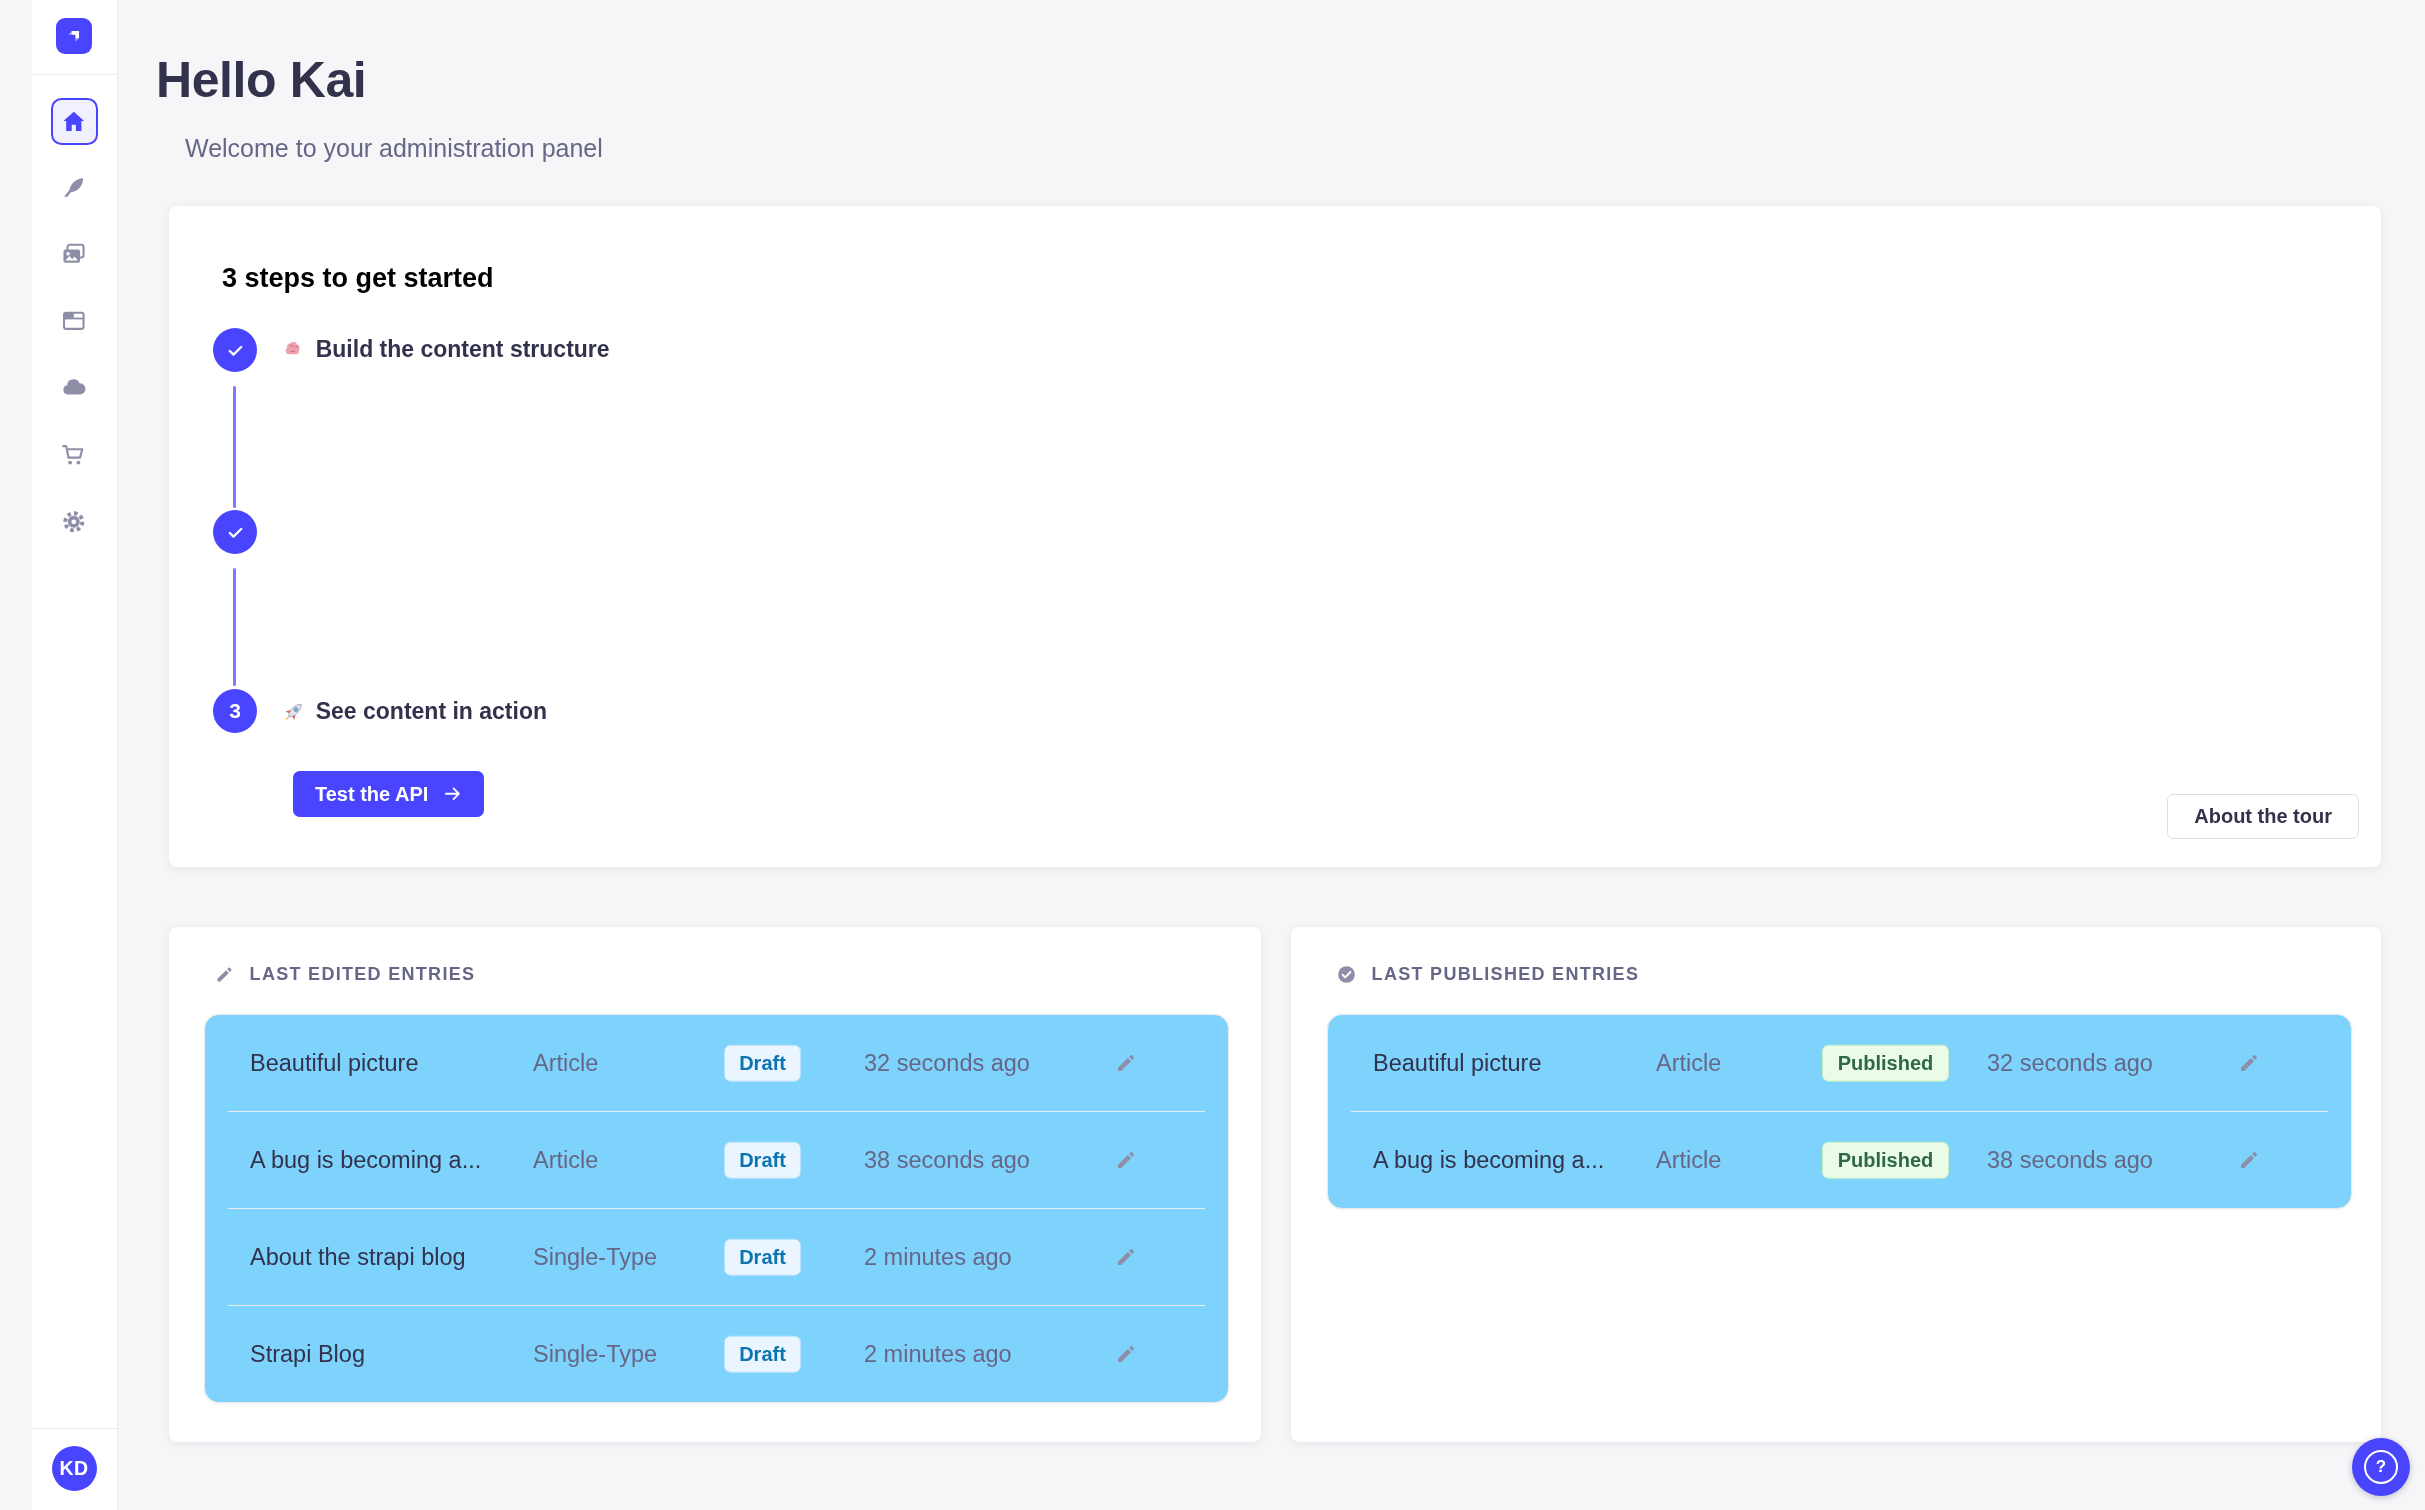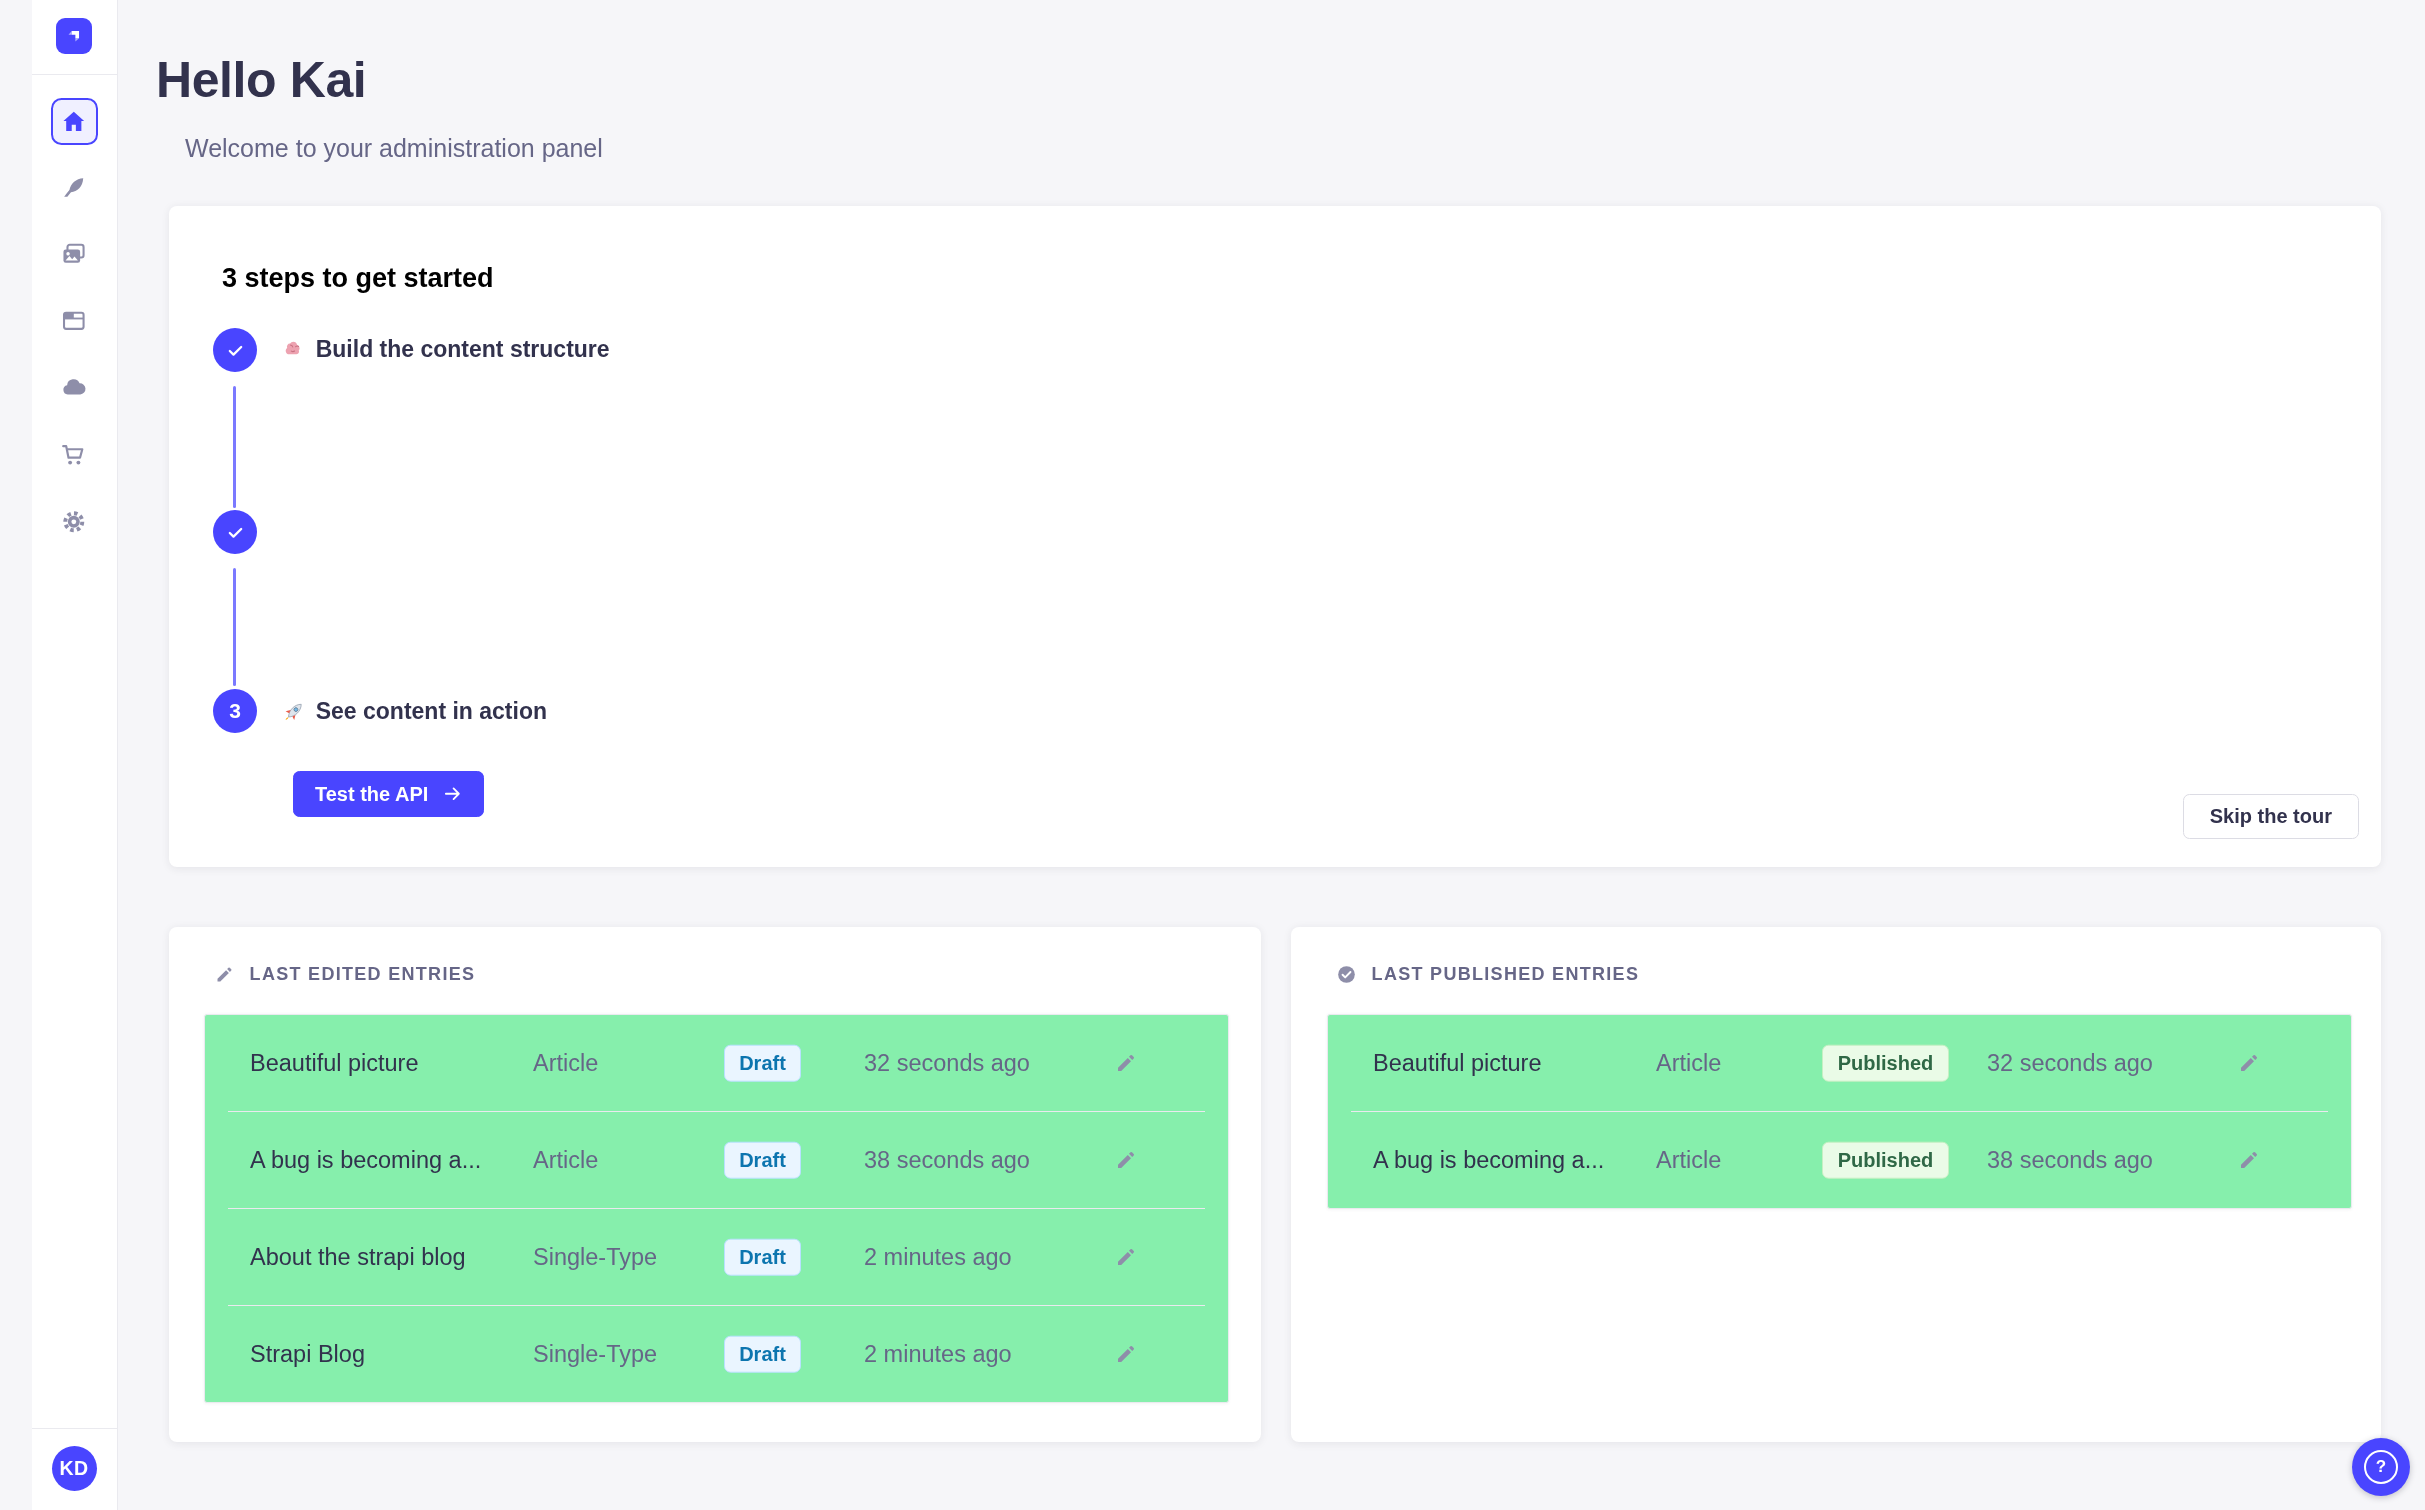--- a/index.html
+++ b/index.html
@@ -31,21 +31,21 @@
   .connector.c2{top:362px;height:118px;}
   .step-label{position:absolute;left:113px;display:flex;align-items:center;gap:9.7px;font-size:23px;font-weight:600;color:#32324d;transform:translateY(-50%);}
   .step-label.s1{top:143px;} .step-label.s2{top:326px;} .step-label.s3{top:505px;}
   .cta-btn{position:absolute;left:124px;top:541px;height:46px;padding:0 21px;background:#4945ff;border:0.8px solid #4945ff;border-radius:6.5px;color:#fff;font-family:"Liberation Sans",sans-serif;font-size:20px;font-weight:600;display:flex;align-items:center;gap:14.6px;cursor:pointer;margin-top:24px;}
   .skip-btn{position:absolute;right:22px;bottom:28px;height:45px;padding:0 26px;background:#fff;border:0.8px solid #dcdce4;border-radius:6.5px;color:#32324d;font-family:"Liberation Sans",sans-serif;font-size:20px;font-weight:600;cursor:pointer;}
   
   .entries-card{position:absolute;top:927px;height:515px;background:#fff;border-radius:8px;box-shadow:0 1.6px 8px rgba(33,33,52,.08);}
   .entries-card.left{left:169px;width:1092px;}
   .entries-card.right{left:1291px;width:1090px;}
   .panel-header{position:absolute;left:45px;top:37px;display:flex;align-items:center;gap:14.6px;color:#666687;font-size:18px;font-weight:600;letter-spacing:1.3px;}
-  .entries-table{position:absolute;left:35px;top:87px;width:1023px;background:#86efac;border:0.8px solid #eaeaef;border-radius:3px;box-shadow:0 0.8px 3.2px rgba(33,33,52,.05);}
+  .entries-table{position:absolute;left:35px;top:87px;width:1023px;background:#7dd3fc;border:0.8px solid #eaeaef;border-radius:15px;box-shadow:0 0.8px 3.2px rgba(33,33,52,.05);}
   .row{position:relative;height:96px;}
   .row + .row{border-top:0.8px solid transparent;}
   .row + .row::before{content:"";position:absolute;top:-0.8px;left:23px;right:23px;height:0.8px;background:#eaeaef;}
   .cell{position:absolute;top:50%;transform:translateY(-50%);white-space:nowrap;}
   .c-title{left:45px;font-size:23.5px;font-weight:500;color:#32324d;}
   .c-kind{left:328px;font-size:23.5px;color:#666687;}
   .c-badge{left:458px;width:199px;display:flex;justify-content:center;}
   .c-time{left:659px;font-size:23.5px;color:#666687;}
   .c-action{left:900px;width:42px;height:42px;display:flex;align-items:center;justify-content:center;background:transparent;border:none;border-radius:6.5px;cursor:pointer;padding:0;}
   .badge{display:inline-block;padding:7.3px 14.6px;border-radius:6.5px;font-size:20px;font-weight:700;line-height:1;}
@@ -163,21 +163,21 @@
     <span>See content in action</span>
   </div>
 
   <button class="cta-btn">
     <span>Test the API</span>
     <svg width="19.5" height="19.5" viewBox="0 0 24 24">
       <path d="M3.5 12h16M13 5.5L19.5 12 13 18.5" fill="none" stroke="#fff" stroke-width="2.2" stroke-linecap="round" stroke-linejoin="round"></path>
     </svg>
   </button>
 
-  <button class="skip-btn">Skip the tour</button>
+  <button class="skip-btn">About the tour</button>
 </section>
 
 <section class="entries-card left">
   <div class="panel-header">
     <svg width="21" height="21" viewBox="0 0 24 24">
       <path d="M4 16.8V20h3.2L17 10.2l-3.2-3.2L4 16.8zM19.7 7.5a1.1 1.1 0 000-1.5l-1.7-1.7a1.1 1.1 0 00-1.5 0l-1.5 1.5 3.2 3.2 1.5-1.5z" fill="#8e8ea9"></path>
     </svg>
     <span>LAST EDITED ENTRIES</span>
   </div>
   <div class="entries-table">

